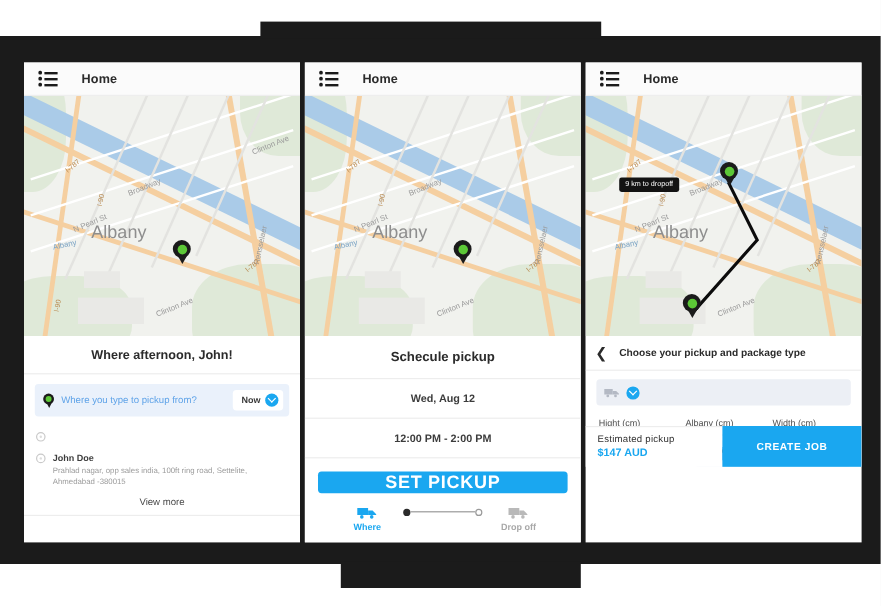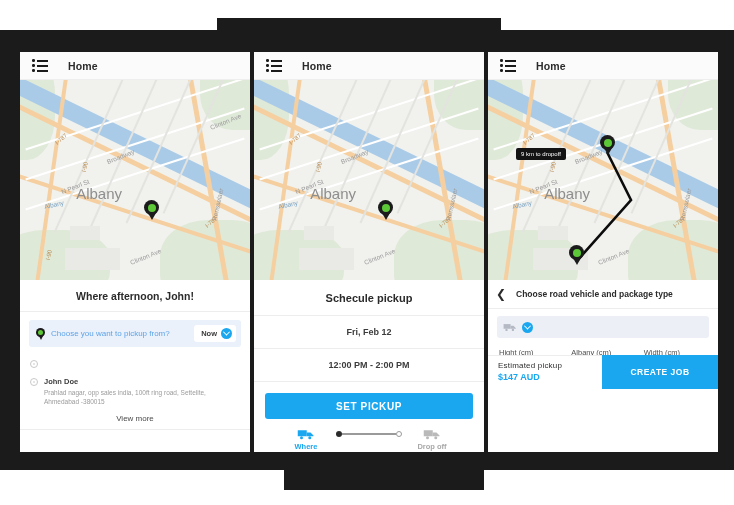--- a/index.html
+++ b/index.html
@@ -129,22 +129,22 @@
   .sched-title {
     text-align: center; font-size: 11px; font-weight: bold; color: #2b2b2b;
     padding: 12px 0 11px; border-bottom: 1px solid #ededed;
   }
   .sched-row {
     text-align: center; font-size: 9px; font-weight: bold; color: #3c3c3c;
     padding: 11px 0; border-bottom: 1px solid #ededed;
   }
   .primary-btn {
     margin: 11px 11px 0; background: #1aa7f0; color: #ffffff; border: none;
-    border-radius: 3px; height: 26px; width: calc(100% - 22px);
-    font-size: 10px; font-weight: bold; letter-spacing: .6px;
+    border-radius: 3px; height: 18px; width: calc(100% - 22px);
+    font-size: 15px; font-weight: bold; letter-spacing: .6px;
     font-family: "Liberation Sans", sans-serif; cursor: pointer;
   }
 
   
   .p3head {
     display: flex; align-items: center; padding: 8px 10px 8px 8px;
     border-bottom: 1px solid #ededed;
   }
   .back-arrow { width: 12px; font-size: 12px; color: #2b2b2b; line-height: 1; cursor: pointer; }
   .p3title { margin-left: 8px; font-size: 8.5px; font-weight: bold; color: #2b2b2b; }
@@ -257,21 +257,21 @@
     <div class="sheet">
       <div class="greet">Where afternoon, John!</div>
 
       <div class="pickup-field">
         <div class="pin pf-pin" style="position:relative;">
           <div class="pin-head">
               <div class="pin-core"></div>
             </div>
           <div class="pin-tip"></div>
         </div>
-        <div class="pf-text">Choose you want to pickup from?</div>
+        <div class="pf-text">Where you type to pickup from?</div>
         <div class="now-pill">
           <span class="now-label">Now</span>
           <span class="chev-blue"></span>
         </div>
       </div>
 
       <div class="addr-list">
         <div class="addr">
           <div class="radio"></div>
         </div>
@@ -349,21 +349,21 @@
       <div class="pin" style="left:124px;top:120px;">
         <div class="pin-head">
             <div class="pin-core"></div>
           </div>
         <div class="pin-tip"></div>
       </div>
     </div>
 
     <div class="sheet">
       <div class="sched-title">Schecule pickup</div>
-      <div class="sched-row">Fri, Feb 12</div>
+      <div class="sched-row">Wed, Aug 12</div>
       <div class="sched-row">12:00 PM - 2:00 PM</div>
       <button class="primary-btn">SET PICKUP</button>
 
       <div class="stepper">
         <div class="step active">
           <svg class="truck-ic" width="18" height="12" viewBox="0 0 24 16">
             <path d="M1 3h12v8H1z" fill="#1aa7f0"></path>
               <path d="M13 6h5l4 4v1h-9z" fill="#1aa7f0"></path>
             <circle cx="6" cy="13" r="2" fill="#1aa7f0"></circle>
               <circle cx="17" cy="13" r="2" fill="#1aa7f0"></circle>
@@ -456,21 +456,21 @@
         <div class="pin-head">
             <div class="pin-core"></div>
           </div>
         <div class="pin-tip"></div>
       </div>
     </div>
 
     <div class="sheet">
       <div class="p3head">
         <span class="back-arrow">❮</span>
-        <span class="p3title">Choose road vehicle and package type</span>
+        <span class="p3title">Choose your pickup and package type</span>
       </div>
 
       <div class="p3body">
         <div class="sel-row">
           <div class="sel grow">
             <svg class="truck-ic" width="14" height="10" viewBox="0 0 24 16">
               <path d="M1 3h12v8H1z" fill="#b4b9c4"></path>
                 <path d="M13 6h5l4 4v1h-9z" fill="#b4b9c4"></path>
               <circle cx="6" cy="13" r="2" fill="#b4b9c4"></circle>
                 <circle cx="17" cy="13" r="2" fill="#b4b9c4"></circle>

